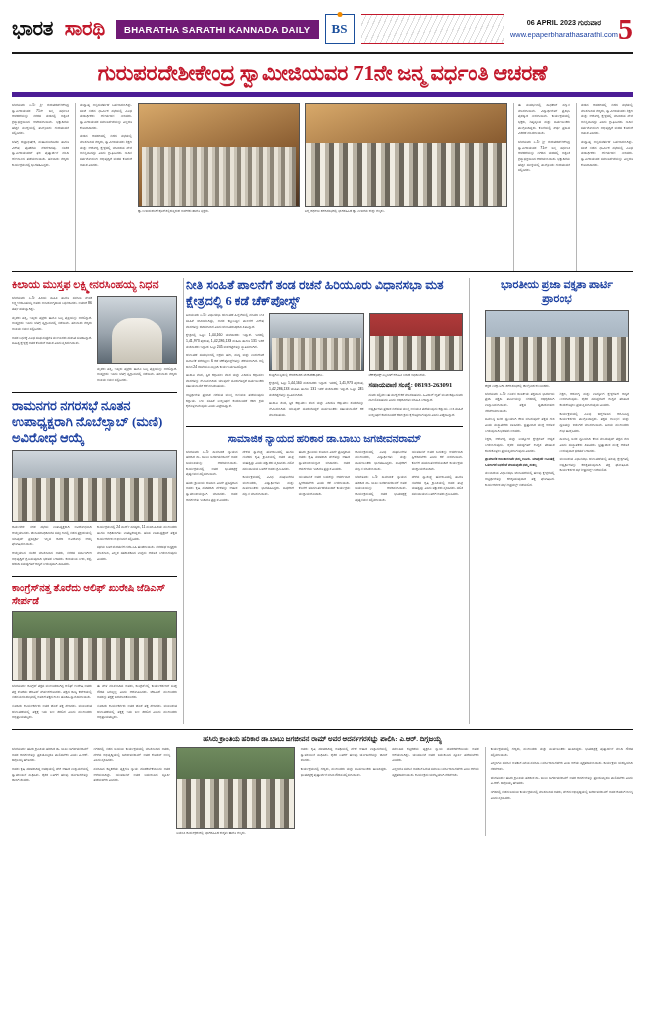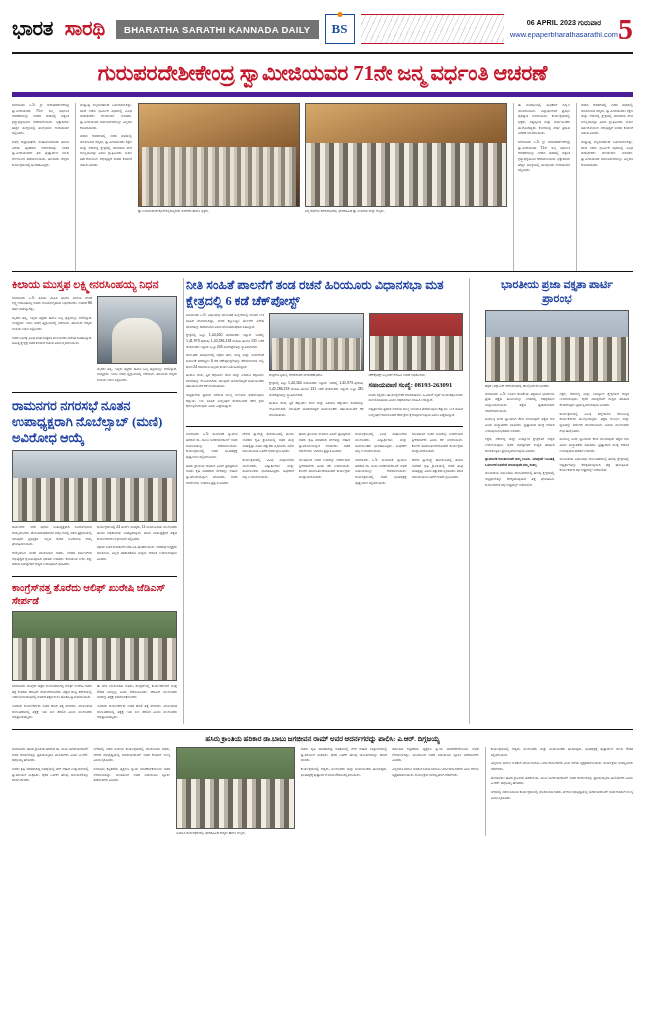--- a/index.html
+++ b/index.html
@@ -28,21 +28,21 @@
     font-family: Liberation Mono, monospace;
     font-size: 20px;
     font-weight: bold;
     letter-spacing: -0.3px;
     white-space: nowrap;
     color: #111;
     width: 100px;
   }
   .logo-kan .red { color: #c2182b; }
   .title-bar {
-    background: #737373;
+    background: #701a75;
     color: #fff;
     font-size: 9.5px;
     font-weight: bold;
     letter-spacing: 0.3px;
     padding: 4px 8px;
     white-space: nowrap;
     margin-left: 4px;
   }
   .brand-badge {
     width: 30px; height: 30px;
@@ -344,20 +344,21 @@
                 <p class="kn p">ಅಭ್ಯರ್ಥಿಗಳು ಪ್ರಚಾರ ನಡೆಸುವ ಮುನ್ನ ಅನುಮತಿ ಪಡೆಯುವುದು ಕಡ್ಡಾಯ. ನೀತಿ ಸಂಹಿತೆ ಉಲ್ಲಂಘನೆ ಕಂಡುಬಂದರೆ ಕಠಿಣ ಕ್ರಮ ಕೈಗೊಳ್ಳಲಾಗುವುದು ಎಂದು ಎಚ್ಚರಿಸಿದ್ದಾರೆ.</p>
               </div>
             </div>
           </div>
         </div>
       </div>
 
       <hr class="hr">
 
       <div>
+        <div class="sec-head blue" style="font-size:10.5px;text-align:center">ಸಾಮಾಜಿಕ ನ್ಯಾಯದ ಹರಿಕಾರ ಡಾ.ಬಾಬು ಜಗಜೀವನರಾಮ್</div>
         <div style="display:flex;gap:5px;">
           <div style="flex:1">
               <p class="kn p">ಬೆಂಗಳೂರು ಏ.5: ಸಾಮಾಜಿಕ ನ್ಯಾಯದ ಹರಿಕಾರ ಡಾ. ಬಾಬು ಜಗಜೀವನರಾಮ್ ಅವರ ಜಯಂತಿಯನ್ನು ಆಚರಿಸಲಾಯಿತು. ಕಾರ್ಯಕ್ರಮದಲ್ಲಿ ಅವರ ಭಾವಚಿತ್ರಕ್ಕೆ ಪುಷ್ಪನಮನ ಸಲ್ಲಿಸಲಾಯಿತು.</p>
               <p class="kn p">ಹಸಿರು ಕ್ರಾಂತಿಯ ರೂವಾರಿ ಎಂದೇ ಪ್ರಸಿದ್ಧರಾದ ಅವರು ಕೃಷಿ ಸಚಿವರಾಗಿ ದೇಶವನ್ನು ಆಹಾರ ಸ್ವಾವಲಂಬಿಯನ್ನಾಗಿ ಮಾಡಿದರು. ಅವರ ಆದರ್ಶಗಳು ಇಂದಿಗೂ ಪ್ರಸ್ತುತ ಎಂದರು.</p>
             </div>
           <div style="flex:1">
               <p class="kn p">ದೇಶದ ಸ್ವಾತಂತ್ರ್ಯ ಹೋರಾಟದಲ್ಲಿ ಹಾಗೂ ನಂತರದ ಕೃಷಿ ಕ್ರಾಂತಿಯಲ್ಲಿ ಅವರ ಪಾತ್ರ ಮಹತ್ವದ್ದು ಎಂದು ವಕ್ತಾರರು ಸ್ಮರಿಸಿದರು. ದಲಿತ ಸಮುದಾಯದ ಏಳಿಗೆಗೆ ಅವರು ಶ್ರಮಿಸಿದರು.</p>
               <p class="kn p">ಕಾರ್ಯಕ್ರಮದಲ್ಲಿ ವಿವಿಧ ಸಂಘಟನೆಗಳ ಮುಖಂಡರು, ವಿದ್ಯಾರ್ಥಿಗಳು ಮತ್ತು ಸಾರ್ವಜನಿಕರು ಭಾಗವಹಿಸಿದ್ದರು. ಸಾಧಕರಿಗೆ ಸನ್ಮಾನ ಮಾಡಲಾಯಿತು.</p>
             </div>
           <div style="flex:1">
@@ -402,21 +403,21 @@
             <p class="kn p">ಸಾಮಾನ್ಯ ಜನರ ಧ್ವನಿಯಾಗಿ ಕೆಲಸ ಮಾಡುವುದೇ ಪಕ್ಷದ ಗುರಿ ಎಂದು ಸಂಸ್ಥಾಪಕರು ತಿಳಿಸಿದರು. ಭ್ರಷ್ಟಾಚಾರ ಮುಕ್ತ ಆಡಳಿತ ನೀಡುವುದಾಗಿ ಭರವಸೆ ನೀಡಿದರು.</p>
             <p class="kn p">ಮುಂಬರುವ ವಿಧಾನಸಭಾ ಚುನಾವಣೆಯಲ್ಲಿ ಹಲವು ಕ್ಷೇತ್ರಗಳಲ್ಲಿ ಅಭ್ಯರ್ಥಿಗಳನ್ನು ಕಣಕ್ಕಿಳಿಸುವುದಾಗಿ ಪಕ್ಷ ಘೋಷಿಸಿದೆ. ಕಾರ್ಯಕರ್ತರ ಸಭೆ ಶೀಘ್ರದಲ್ಲೇ ನಡೆಯಲಿದೆ.</p>
           </div>
         </div>
       </div>
     </div>
   </div>
 
   <hr class="hr">
   <div>
-    <div class="sub-head" style="text-align:center;font-size:7px">ಹಸಿರು ಕ್ರಾಂತಿಯ ಹರಿಕಾರ ಡಾ.ಬಾಬು ಜಗಜೀವನ ರಾಮ್ ಅವರ ಆದರ್ನಗರದ್ನು ಪಾಲಿಸಿ: ಎ.ಆರ್. ದಿಗ್ಗಜಯ್ಯ</div>
+    <div class="sub-head" style="text-align:center;font-size:7px">ಹಸಿರು ಕ್ರಾಂತಿಯ ಹರಿಕಾರ ಡಾ.ಬಾಬು ಜಗಜೀವನ ರಾಮ್ ಅವರ ಆದರ್ನಗರಸಭ್ನು ಪಾಲಿಸಿ: ಎ.ಆರ್. ದಿಗ್ಗಜಯ್ಯ</div>
     <div style="display:flex;gap:6px;">
       <div style="width:160px">
         <div class="colsplit">
           <div>
               <p class="kn p">ಬೆಂಗಳೂರು: ಹಸಿರು ಕ್ರಾಂತಿಯ ಹರಿಕಾರ ಡಾ. ಬಾಬು ಜಗಜೀವನರಾಮ್ ಅವರ ಆದರ್ಶಗಳನ್ನು ಪ್ರತಿಯೊಬ್ಬರೂ ಪಾಲಿಸಬೇಕು ಎಂದು ಎ.ಆರ್. ದಿಗ್ಗಜಯ್ಯ ಹೇಳಿದರು.</p>
               <p class="kn p">ಅವರು ಕೃಷಿ ಸಚಿವರಾಗಿದ್ದ ಅವಧಿಯಲ್ಲಿ ದೇಶ ಆಹಾರ ಉತ್ಪಾದನೆಯಲ್ಲಿ ಸ್ವಾವಲಂಬನೆ ಸಾಧಿಸಿತು. ರೈತರ ಏಳಿಗೆಗೆ ಹಲವು ಯೋಜನೆಗಳನ್ನು ಜಾರಿಗೆ ತಂದರು.</p>
             </div>
           <div>
               <p class="kn p">ನಗರದಲ್ಲಿ ನಡೆದ ಜಯಂತಿ ಕಾರ್ಯಕ್ರಮದಲ್ಲಿ ಮಾತನಾಡಿದ ಅವರು, ದೇಶದ ಅಭಿವೃದ್ಧಿಯಲ್ಲಿ ಜಗಜೀವನರಾಮ್ ಅವರ ಕೊಡುಗೆ ಅನನ್ಯ ಎಂದು ಸ್ಮರಿಸಿದರು.</p>
               <p class="kn p">ಸಮಾಜದ ಕಟ್ಟಕಡೆಯ ವ್ಯಕ್ತಿಗೂ ನ್ಯಾಯ ದೊರಕಬೇಕೆಂಬುದು ಅವರ ಆಶಯವಾಗಿತ್ತು. ಯುವಜನತೆ ಅವರ ಬದುಕಿನಿಂದ ಸ್ಫೂರ್ತಿ ಪಡೆಯಬೇಕು ಎಂದರು.</p>

